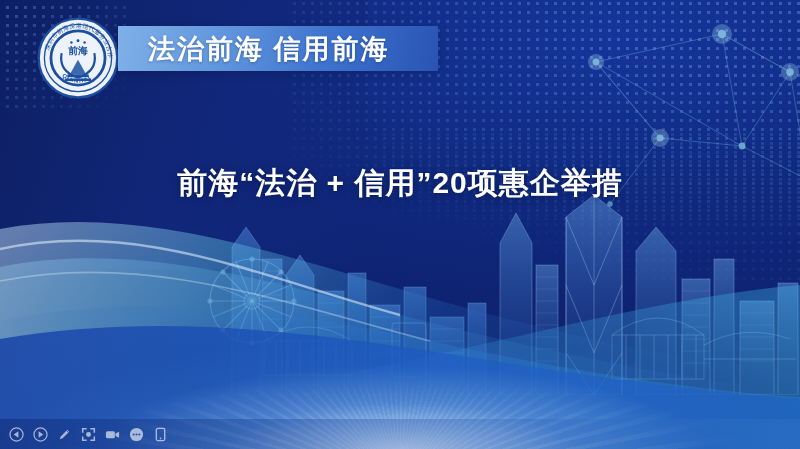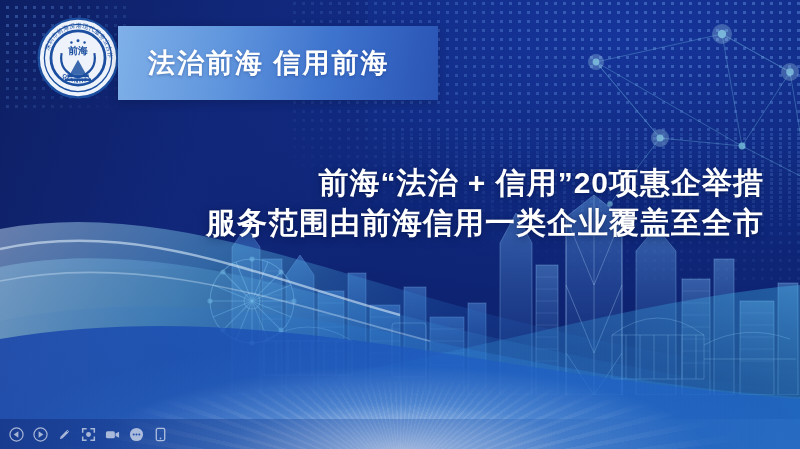--- a/index.html
+++ b/index.html
@@ -78,21 +78,21 @@
             mask-image:radial-gradient(58% 92% at 50% 112%, #000 12%, rgba(0,0,0,.45) 48%, transparent 78%);
     pointer-events:none;
   }
 
   
   .header{position:absolute;left:0;top:0;width:100%;height:110px;}
   .logo{
     position:absolute;left:37px;top:17px;width:82px;height:82px;border-radius:50%;
   }
   .banner{
-    position:absolute;left:118px;top:26px;width:320px;height:74px;
+    position:absolute;left:118px;top:26px;width:320px;height:45px;
     background:linear-gradient(100deg,#7fb0e8 0%,#5f95dd 34%,#3d72cd 66%,#2a54b4 100%);
     display:flex;align-items:center;
     box-shadow:0 2px 10px rgba(0,0,0,.18);
   }
   .banner-text{
     color:#ffffff;
     font-size:27px;
     font-weight:700;
     letter-spacing:2px;
     margin-left:30px;
@@ -105,21 +105,21 @@
     position:absolute;left:0;right:0;top:163px;
     text-align:center;
     color:#ffffff;
     font-weight:700;
     font-size:30px;
     line-height:40px;
     letter-spacing:1px;
     text-shadow:0 2px 8px rgba(6,20,70,.55), 0 0 2px rgba(6,20,70,.6);
     padding:0 36px;
   }
-  .headline div{white-space:nowrap;text-align:right;}
+  .headline div{white-space:nowrap;}
 
   
   .toolbar{
     position:absolute;left:0;bottom:0;width:100%;height:30px;
     display:flex;align-items:center;gap:9px;
     padding-left:9px;
     background:linear-gradient(90deg, rgba(17,43,120,.55) 0%, rgba(30,80,170,.35) 45%, rgba(60,130,210,.22) 100%);
   }
   .tb-icon{
     width:15px;height:15px;
@@ -339,21 +339,20 @@
       <rect x="34" y="75" width="32" height="3" fill="#1c4fa0"></rect>
     </svg>
 
     <div class="banner">
       <div class="banner-text">法治前海  信用前海</div>
     </div>
   </div>
 
   <div class="headline">
     <div>前海“法治 + 信用”20项惠企举措</div>
-    <div>服务范围由前海信用一类企业覆盖至全市</div>
   </div>
 
   <div class="toolbar">
 
     <div class="tb-icon">
       <svg viewBox="0 0 16 16" width="15" height="15">
         <circle cx="8" cy="8" r="7" fill="none" stroke="#ffffff" stroke-width="1.3"></circle>
         <polygon points="10,4.5 10,11.5 5,8" fill="#ffffff"></polygon>
       </svg>
     </div>

